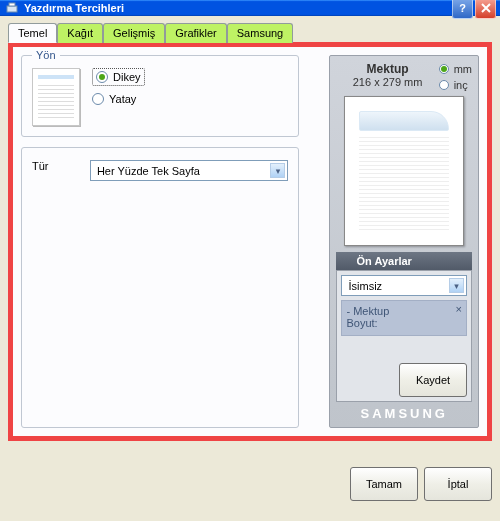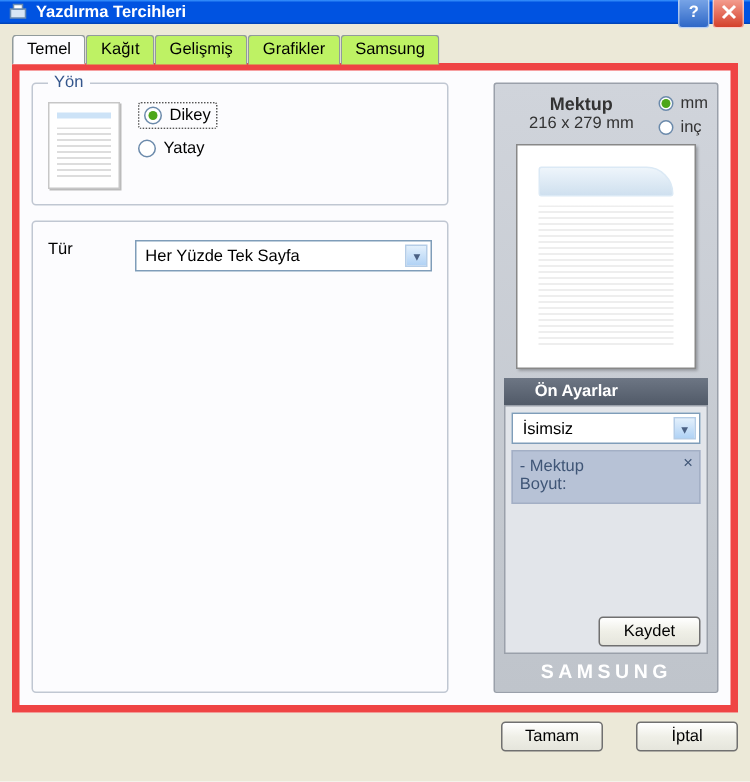--- a/index.html
+++ b/index.html
@@ -39,23 +39,23 @@
 .paper-info .unit-col { display:flex; flex-direction:column; gap:2px; align-items:flex-start; font-size:10px;}
 .preview { flex:0 0 auto; margin: 0 auto 6px auto; width: 120px; height: 150px; background: white; border: 1px solid #888; box-shadow: 1px 1px 2px rgba(0,0,0,0.3); position:relative;}
 .preview::before { content:""; position:absolute; top:14px; left:14px; right:14px; height:18px; border:1px solid #dbe9f5; border-radius:2px 18px 2px 2px; background:linear-gradient(#eef5fb,#cfe0ef);}
 .prev-lines { position:absolute; top:40px; left:14px; right:14px; bottom:14px; background: repeating-linear-gradient(#eee,#eee 1px, transparent 1px, transparent 4px);}
 .presets-label { background: linear-gradient(#6d7684,#515a68); color: white; font-weight: bold; padding: 3px 20px; }
 .preset-box { background: #e2e5ea; border:1px solid #9aa0aa; padding: 4px; display:flex; flex-direction:column; gap:4px; flex:1;}
 .preset-info { background:#b7c2d6; border:1px solid #a3afc5; color:#3f5576; font-size:10px; padding:4px; position:relative; height:36px;}
 .preset-info .x { position:absolute; right:4px; top:2px; color:#3f5576;}
 .spacer { flex:1;}
 .btn-row { display:flex; justify-content:flex-end; gap:4px; padding-top:4px;}
-.xp-btn { min-width: 68px; height: 20px; border: 1px solid #707070; border-radius: 3px; background: linear-gradient(#fff,#efefe7 50%, #e5e5dc); display:flex; align-items:center; justify-content:center; padding: 0 10px;}
+.xp-btn { min-width: 68px; height: 34px; border: 1px solid #707070; border-radius: 3px; background: linear-gradient(#fff,#efefe7 50%, #e5e5dc); display:flex; align-items:center; justify-content:center; padding: 0 10px;}
 .samsung { text-align:center; color:white; font-weight:bold; letter-spacing:3px; font-size:13px; padding:4px 0 2px 0;}
-.footer { display:flex; justify-content:flex-end; gap:22px; padding-top:6px;}
+.footer { display:flex; justify-content:flex-end; gap:6px; padding-top:6px;margin-top:20px;}
 </style>
 </head>
 <body>
 
 <div class="titlebar">
   <span class="icon-slot">
     <svg width="14" height="14" viewBox="0 0 14 14">
         <rect x="2" y="5" width="10" height="6" fill="#d8e6f5" stroke="#6a8bb0"></rect>
         <rect x="4" y="2" width="6" height="3" fill="#fff" stroke="#6a8bb0"></rect>
       </svg>

